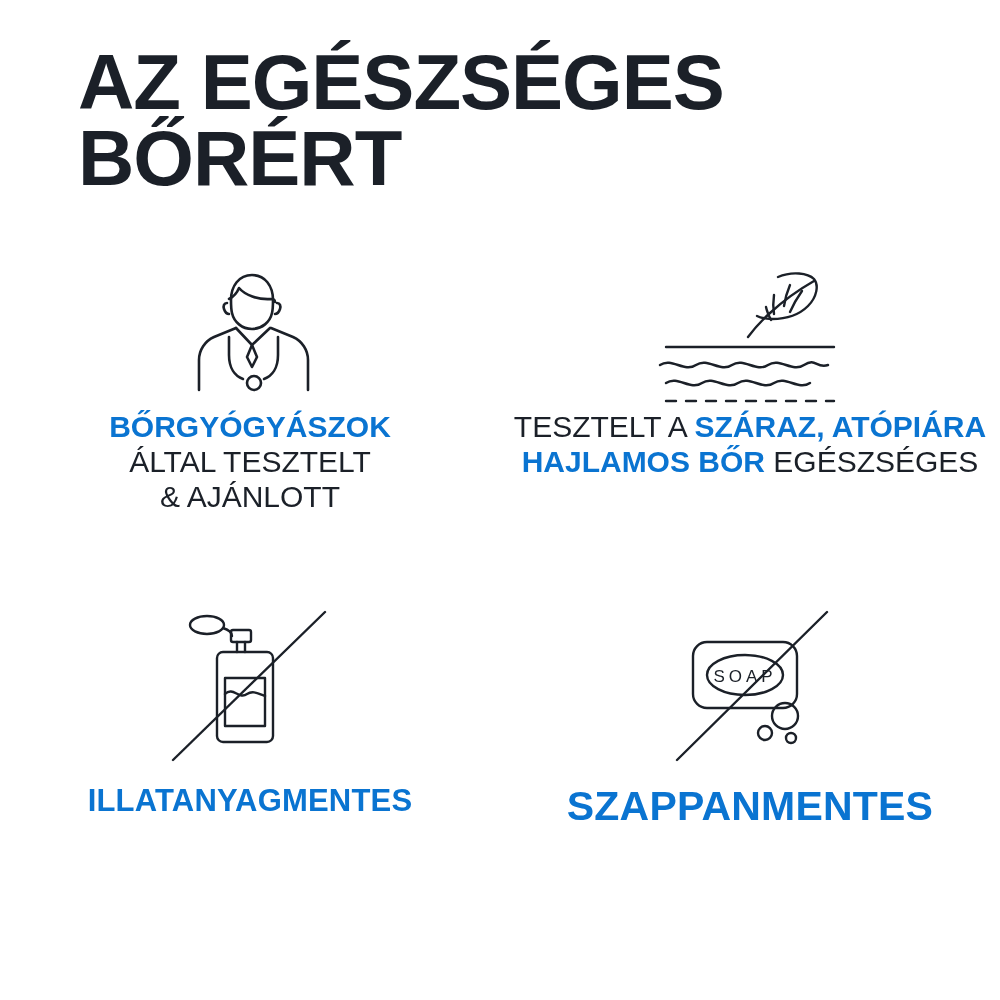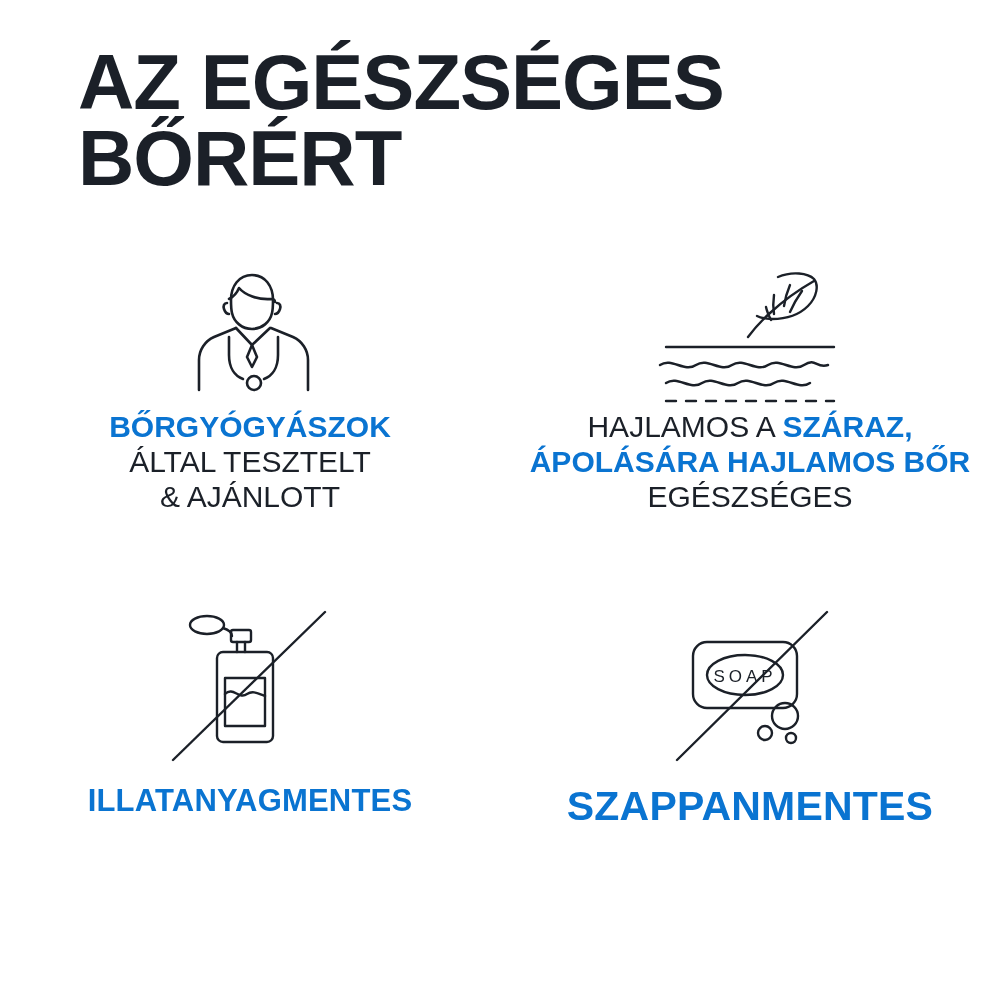--- a/index.html
+++ b/index.html
@@ -124,21 +124,21 @@
           <path d="M152 26c-5 7-9 14-12 21"></path>
           <path d="M124 30c-1 7-1 13 0 19"></path>
           <path d="M116 42c1 5 3 9 5 13"></path>
           <path d="M16 82h168"></path>
           <path d="M16 100c12-8 24 8 36 0s24 8 36 0 24 8 36 0 24 8 36 0 12 4 24 0" transform="translate(-6,0) scale(1,1)"></path>
           <path d="M16 118c12-8 24 8 36 0s24 8 36 0 24 8 36 0 24 8 36 0"></path>
           <path d="M16 136h10M36 136h10M56 136h10M76 136h10M96 136h10M116 136h10M136 136h10M156 136h10M176 136h8"></path>
         </svg>
       </div>
       <div class="caption">
-        <span>HAJLAMOS A </span><span class="hl">SZÁRAZ, ÁPOLÁSÁRA HAJLAMOS BŐR</span><span> EGÉSZSÉGES</span>
+        <span>TESZTELT A </span><span class="hl">SZÁRAZ, ATÓPIÁRA HAJLAMOS BŐR</span><span> EGÉSZSÉGES</span>
       </div>
     </div>
 
     <div class="cell cell-3">
       <div class="icon-wrap">
         <svg width="190" height="175" viewBox="0 0 190 175" fill="none" stroke="#1b2028" stroke-width="2.4" stroke-linecap="round" stroke-linejoin="round">
           <ellipse cx="52" cy="25" rx="17" ry="9"></ellipse>
           <path d="M68 28c6 2 9 5 9 8"></path>
           <rect x="76" y="30" width="20" height="12" rx="2"></rect>
           <path d="M82 42v10M90 42v10"></path>

